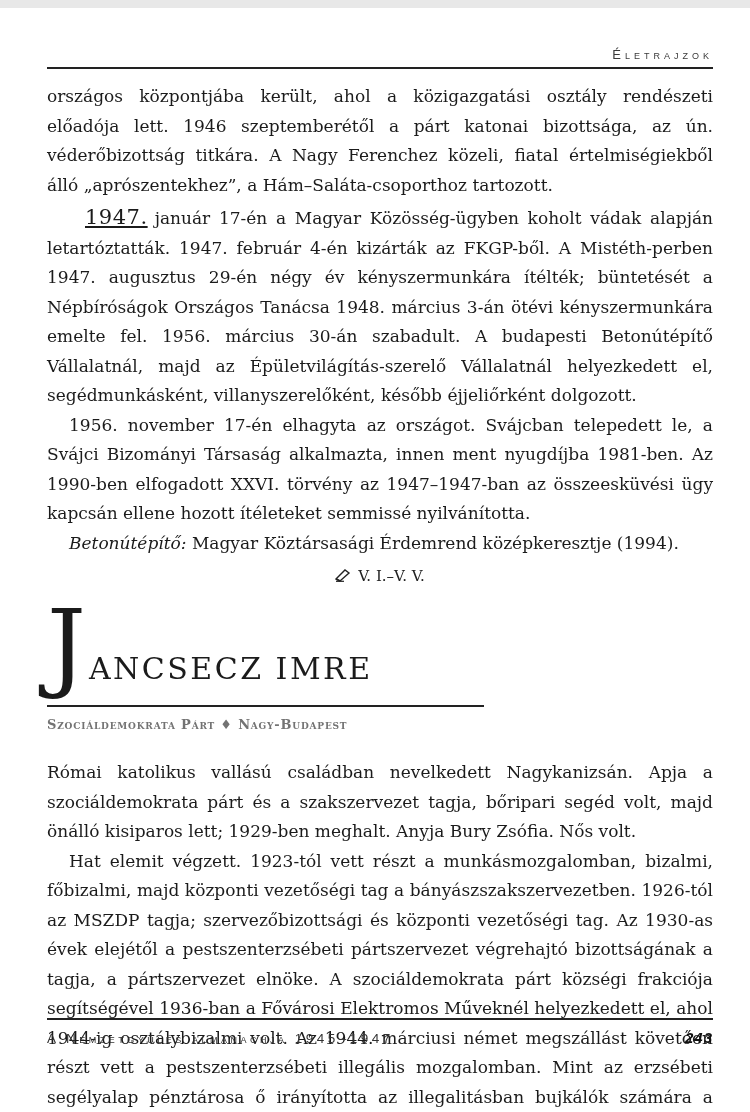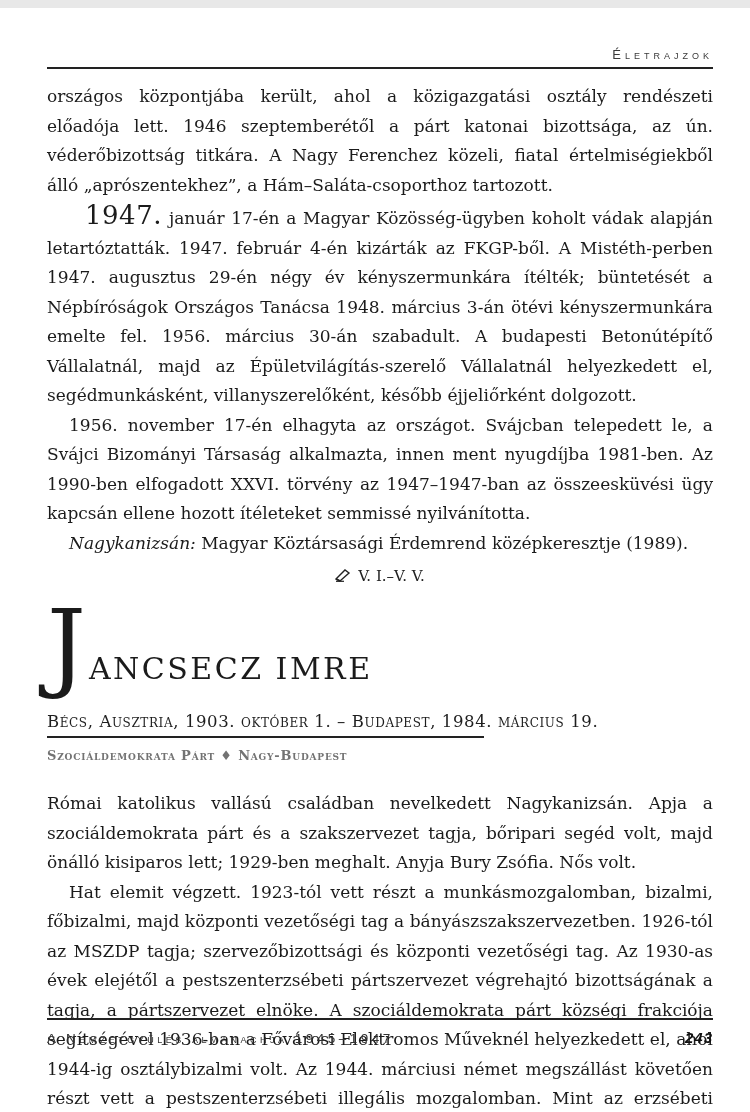--- a/index.html
+++ b/index.html
@@ -35,25 +35,26 @@
   .bodytext{
     font-size:17px;
     line-height:29.5px;
     text-align:justify;
     margin:0;
   }
   .p-first{margin-top:13px;}
   .p-indent{text-indent:22px;}
   .p-1947{text-indent:38px;margin-top:4px;}
   .lead-year{
-    font-size:26px;
+    font-size:21px;
     line-height:0;
     letter-spacing:0.5px;
     margin-right:7px;
     font-weight:500;
+    text-decoration:underline;
   }
   .award-label{font-style:italic;}
   .signature-line{
     text-align:center;
     font-size:15px;
     line-height:24px;
     margin-top:6px;
     color:#222;
   }
   .sig-icon{display:inline-block;vertical-align:-1px;margin-right:6px;}
@@ -142,38 +143,37 @@
 
     <div class="running-head">Életrajzok</div>
     <hr class="head-rule">
 
     <p class="bodytext p-first">országos központjába került, ahol a közigazgatási osztály rendészeti előadója lett. 1946 szeptemberétől a párt katonai bizottsága, az ún. véderőbizottság titkára. A Nagy Ferenchez közeli, fiatal értelmiségiekből álló „aprószentekhez”, a Hám–Saláta-csoporthoz tartozott.</p>
 
     <p class="bodytext p-1947"><span class="lead-year">1947.</span><span>január 17-én a Magyar Közösség-ügyben koholt vádak alapján letartóztatták. 1947. február 4-én kizárták az FKGP-ből. A Mistéth-perben 1947. augusztus 29-én négy év kényszermunkára ítélték; büntetését a Népbíróságok Országos Tanácsa 1948. március 3-án ötévi kényszermunkára emelte fel. 1956. március 30-án szabadult. A budapesti Betonútépítő Vállalatnál, majd az Épületvilágítás-szerelő Vállalatnál helyezkedett el, segédmunkásként, villanyszerelőként, később éjjeliőrként dolgozott.</span></p>
 
     <p class="bodytext p-indent">1956. november 17-én elhagyta az országot. Svájcban telepedett le, a Svájci Bizományi Társaság alkalmazta, innen ment nyugdíjba 1981-ben. Az 1990-ben elfogadott XXVI. törvény az 1947–1947-ban az összeesküvési ügy kapcsán ellene hozott ítéleteket semmissé nyilvánította.</p>
 
-    <p class="bodytext p-indent"><span class="award-label">Nagykanizsán:</span><span> Magyar Köztársasági Érdemrend középkeresztje (1989).</span></p>
+    <p class="bodytext p-indent"><span class="award-label">Betonútépítő:</span><span> Magyar Köztársasági Érdemrend középkeresztje (1994).</span></p>
 
     <div class="signature-line">
       <span class="sig-icon">
         <svg width="17" height="13" viewBox="0 0 17 13" aria-hidden="true">
           <polygon points="1,10 10,1 14,4 5,12" fill="none" stroke="#222" stroke-width="1.4"></polygon>
           <line x1="1" y1="10" x2="5" y2="12" stroke="#222" stroke-width="1.4"></line>
           <line x1="1" y1="12.3" x2="9" y2="12.3" stroke="#222" stroke-width="1.2"></line>
         </svg>
       </span><span>V. I.–V. V.</span>
     </div>
 
     <div class="name-heading">
       <span class="dropcap">J</span>
         <span class="name-caps">ANCSECZ IMRE</span>
     </div>
 
-    <div class="life-dates">Bécs, Ausztria, 1903. október 1. – Budapest, 1984. március 19.</div>
     <hr class="dates-rule">
 
     <div class="affiliation">Szociáldemokrata Párt ♦ Nagy-Budapest</div>
 
     <p class="bodytext entry-body-first">Római katolikus vallású családban nevelkedett Nagykanizsán. Apja a szociáldemokrata párt és a szakszervezet tagja, bőripari segéd volt, majd önálló kisiparos lett; 1929-ben meghalt. Anyja Bury Zsófia. Nős volt.</p>
 
     <p class="bodytext p-indent">Hat elemit végzett. 1923-tól vett részt a munkásmozgalomban, bizalmi, főbizalmi, majd központi vezetőségi tag a bányászszakszervezetben. 1926-tól az MSZDP tagja; szervezőbizottsági és központi vezetőségi tag. Az 1930-as évek elejétől a pestszenterzsébeti pártszervezet végrehajtó bizottságának a tagja, a pártszervezet elnöke. A szociáldemokrata párt községi frakciója segítségével 1936-ban a Fővárosi Elektromos Műveknél helyezkedett el, ahol 1944-ig osztálybizalmi volt. Az 1944. márciusi német megszállást követően részt vett a pestszenterzsébeti illegális mozgalomban. Mint az erzsébeti segélyalap pénztárosa ő irányította az illegalitásban bujkálók számára a vidékről érkezett pénzküldemények elosztását.</p>
 
   </div>
 

